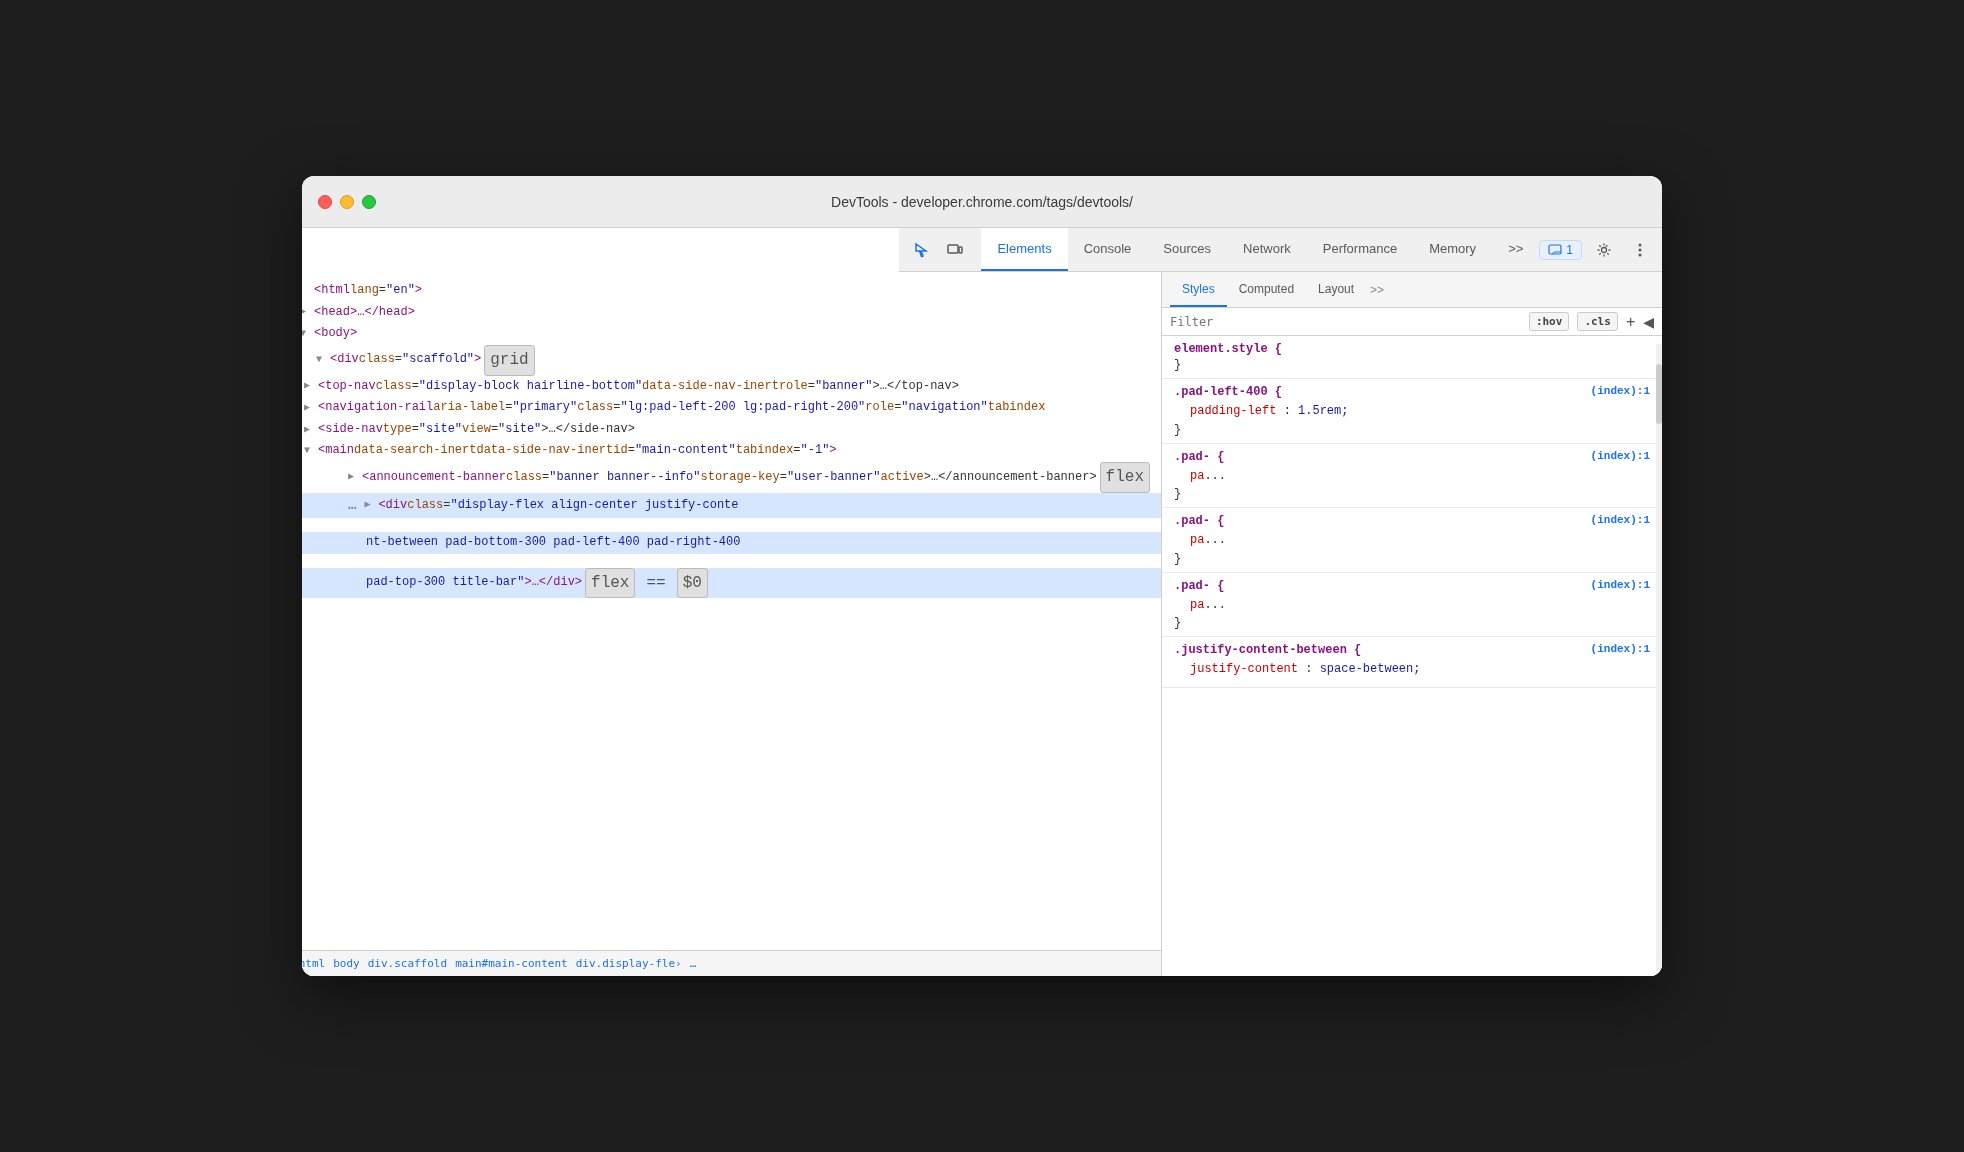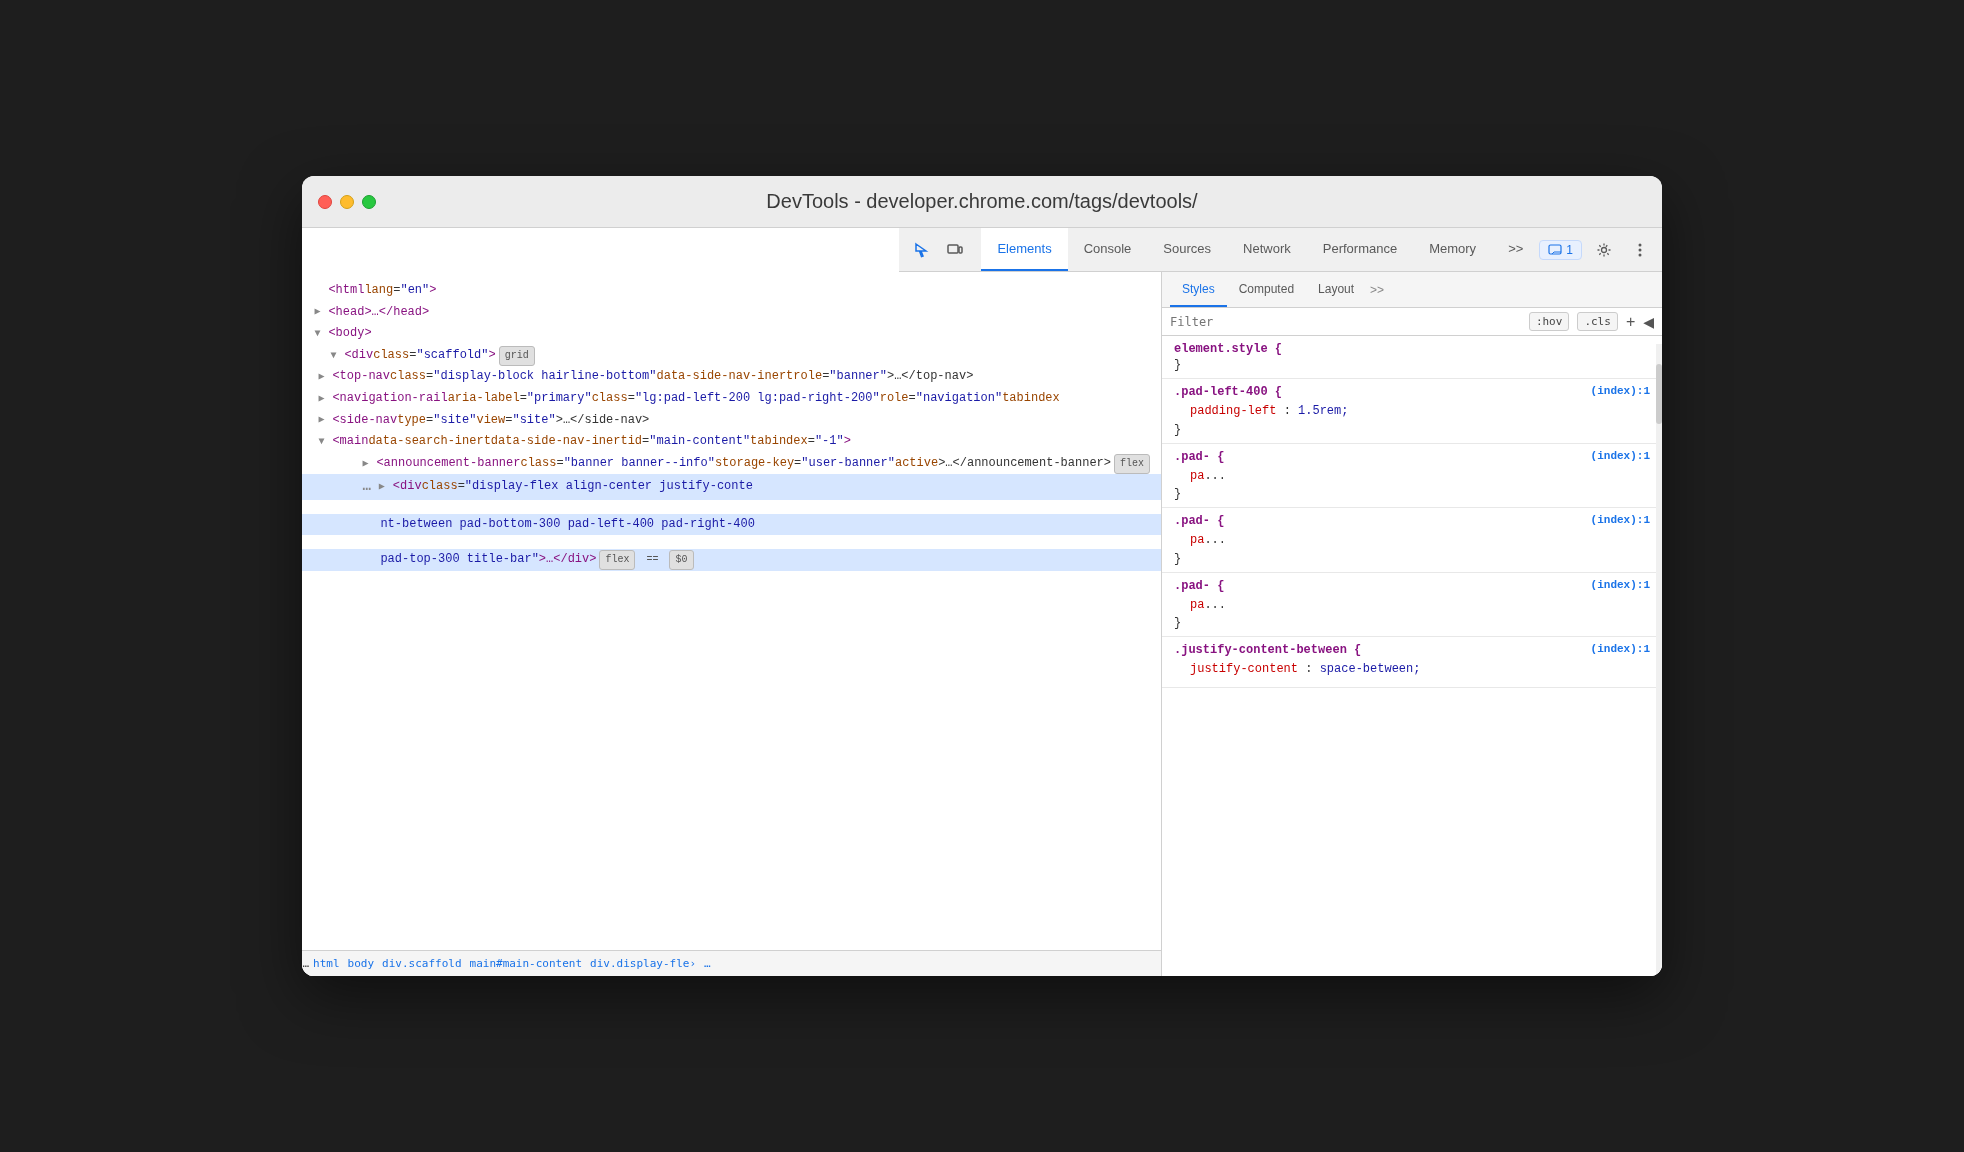--- a/index.html
+++ b/index.html
@@ -47,21 +47,21 @@
     }
 
     .tl-red { background: #ff5f57; border: 1px solid #e0443e; }
     .tl-yellow { background: #febc2e; border: 1px solid #d4a017; }
     .tl-green { background: #28c840; border: 1px solid #1da032; }
 
     .window-title {
       position: absolute;
       left: 50%;
       transform: translateX(-50%);
-      font-size: 20px;
+      font-size: 14px;
       color: #3a3a3a;
       font-weight: 500;
     }
 
     
     .devtools {
       display: flex;
       flex-direction: column;
       flex: 1;
       background: #ffffff;
@@ -215,21 +215,21 @@
     .attr-value { color: #1a1aa6; }
     .comment { color: #888; }
     .text-content { color: #333; }
 
     .badge {
       display: inline-block;
       background: #e0e0e0;
       border: 1px solid #bbb;
       border-radius: 3px;
       padding: 0 5px;
-      font-size: 10px;
+      font-size: 16px;
       color: #555;
       margin: 0 3px;
       vertical-align: middle;
     }
 
     .badge.equals {
       background: transparent;
       border: none;
       color: #555;
     }
@@ -315,20 +315,21 @@
 
     .filter-btn {
       padding: 2px 6px;
       font-size: 11px;
       color: #444;
       border: 1px solid #ccc;
       border-radius: 3px;
       cursor: pointer;
       background: #f5f5f5;
       font-family: 'Menlo', monospace;
+      font-weight: bold;
     }
 
     .filter-add-btn {
       font-size: 16px;
       color: #555;
       cursor: pointer;
       line-height: 1;
     }
 
     .filter-toggle-btn {

